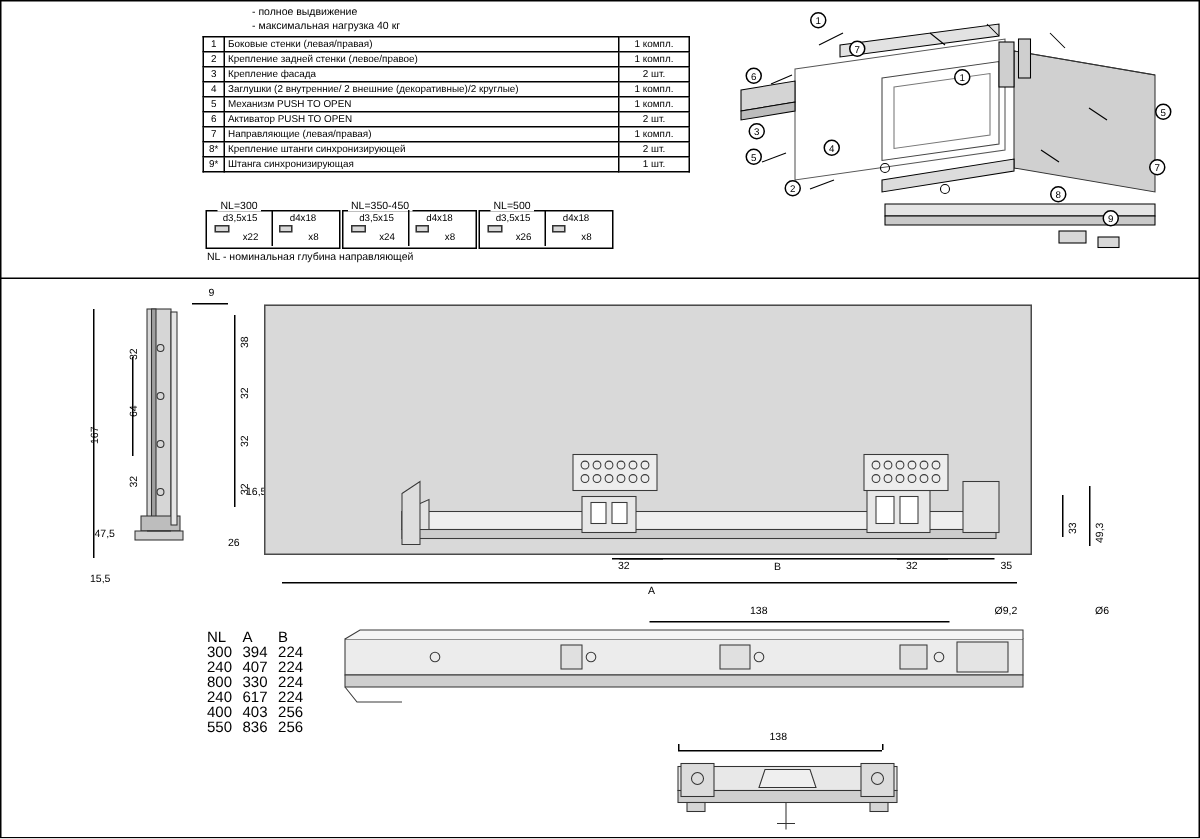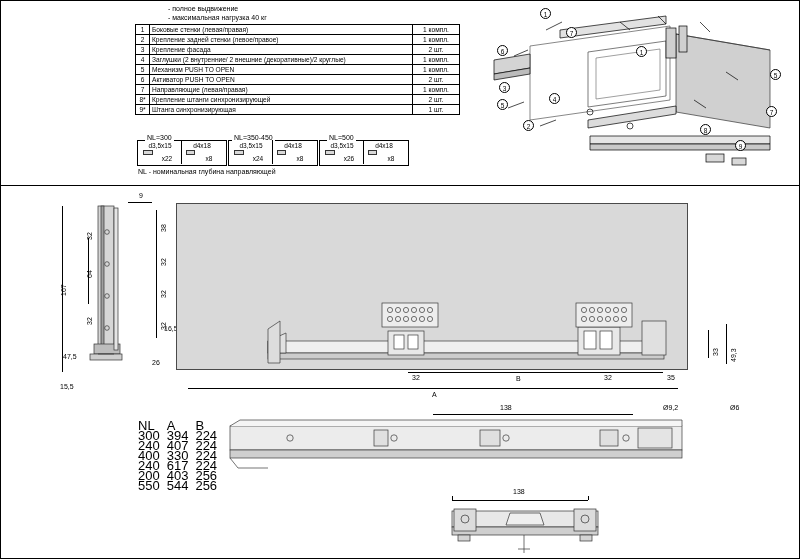--- a/index.html
+++ b/index.html
@@ -18,21 +18,21 @@
   #spec-table td{border:1px solid #000;padding:0 2px;line-height:9px;height:9px;color:#000;}
   #spec-table td.num{width:9px;text-align:center;}
   #spec-table td.qty{width:42px;text-align:center;}
 
   
   .nlbox{position:absolute;border:1px solid #000;}
   .nlhdr{position:absolute;font-size:7px;background:#fff;padding:0 2px;}
   .screwcell{position:absolute;font-size:6.5px;text-align:center;}
 
   
-  #nl-table{position:absolute;left:138px;top:421px;font-size:13px;border-collapse:collapse;}
+  #nl-table{position:absolute;left:138px;top:421px;font-size:10px;border-collapse:collapse;}
   #nl-table td{padding:0 7px 0 0;line-height:10px;height:10px;text-align:left;color:#000;}
 
   
   .rect{position:absolute;border:1px solid #333;box-sizing:border-box;}
   .fillg{background:#d9d9d9;}
   .dim{position:absolute;font-size:7px;color:#000;white-space:nowrap;}
   .vtxt{position:absolute;font-size:7px;color:#000;white-space:nowrap;transform-origin:0 0;transform:rotate(-90deg);}
   .bubble{position:absolute;border:1px solid #000;border-radius:50%;box-sizing:border-box;
           font-size:6.5px;text-align:center;background:#fff;color:#000;}
   .sep{position:absolute;background:#000;height:1px;left:0;width:800px;}
@@ -350,35 +350,35 @@
           <td>300</td>
           <td>394</td>
           <td>224</td>
         </tr>
         <tr>
           <td>240</td>
           <td>407</td>
           <td>224</td>
         </tr>
         <tr>
-          <td>400</td>
+          <td>800</td>
           <td>330</td>
           <td>224</td>
         </tr>
         <tr>
           <td>240</td>
           <td>617</td>
           <td>224</td>
         </tr>
         <tr>
-          <td>200</td>
+          <td>400</td>
           <td>403</td>
           <td>256</td>
         </tr>
         <tr>
           <td>550</td>
-          <td>544</td>
+          <td>836</td>
           <td>256</td>
         </tr>
       </tbody>
   </table>
 
 </div>
 
 </body></html>

